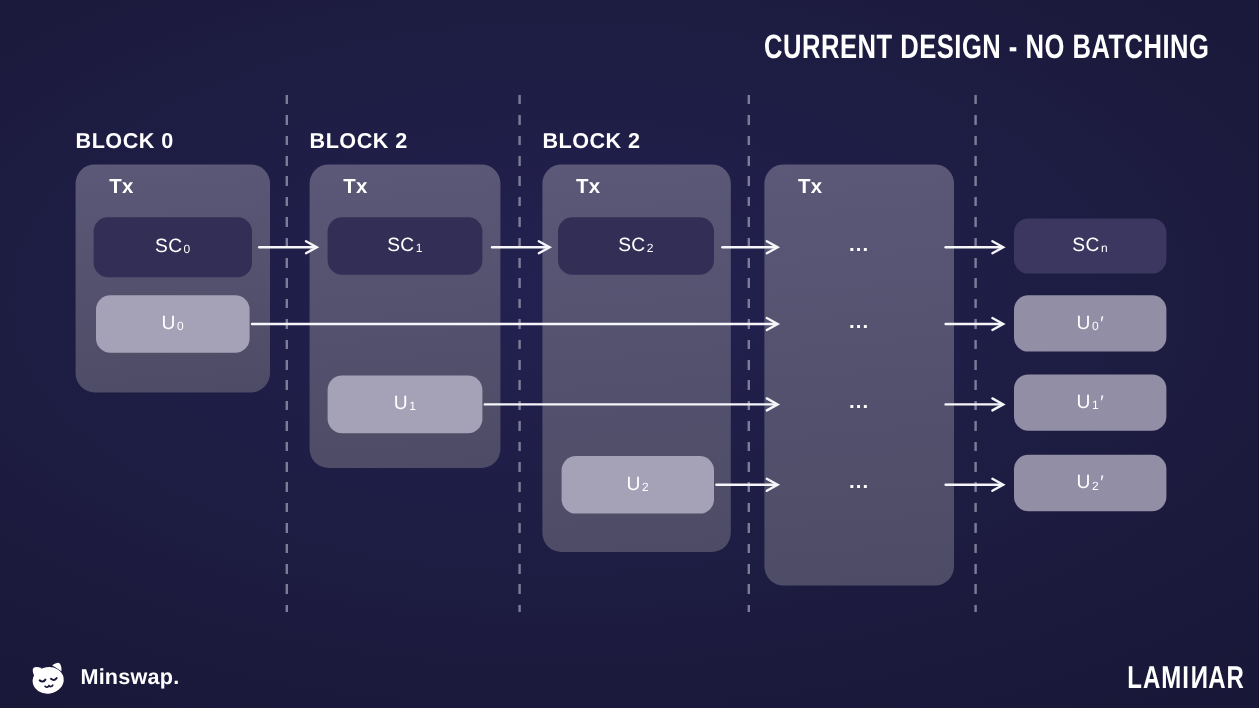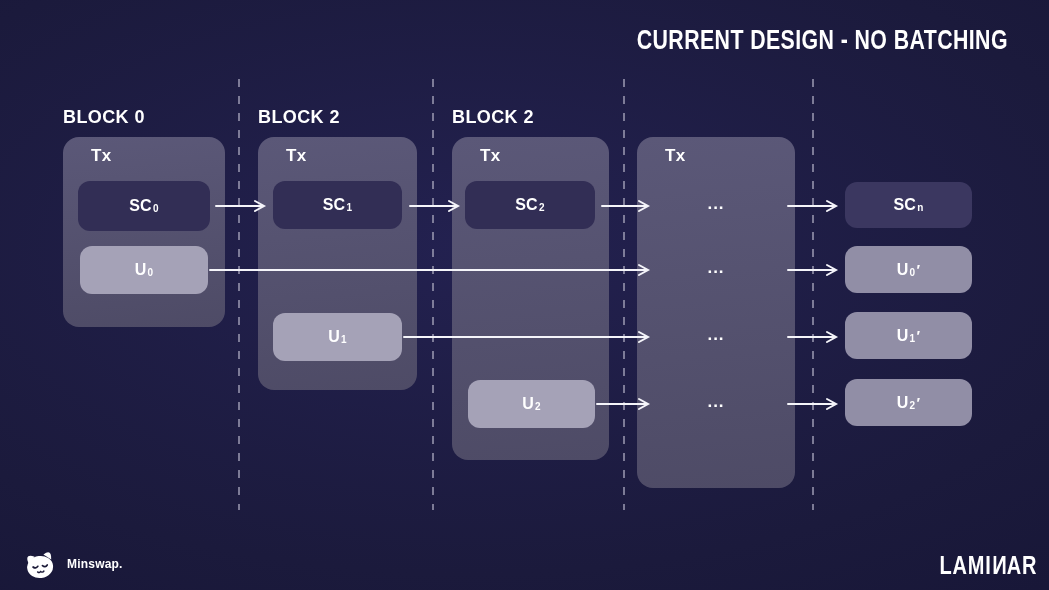--- a/index.html
+++ b/index.html
@@ -36,37 +36,37 @@
   .container{
     position:absolute;border-radius:16px;
     background:linear-gradient(175deg, var(--container-top) 0%, var(--container-bottom) 100%);
   }
   .tx{
     position:absolute;top:9px;left:0;width:100%;text-align:left;
     font-size:17px;font-weight:bold;letter-spacing:.3px;margin-left:28px;
   }
   .node{
     position:absolute;border-radius:12px;display:flex;align-items:center;justify-content:center;
-    font-size:16px;font-weight:bold;letter-spacing:.3px;text-align:center;
+    font-size:16px;font-weight:normal;letter-spacing:.3px;text-align:center;
   }
   .node sub{font-size:10px;line-height:0;position:relative;bottom:-3px;margin-left:1px;}
   .node .prime{font-size:15px;margin-left:1px;}
   .sc{background:var(--sc-fill);}
   .scn{background:var(--scn-fill);}
   .u{background:var(--u-fill);}
   .uprime{background:var(--uprime-fill);}
   .dots-row{
     position:absolute;left:0;width:100%;height:22px;text-align:center;
     font-size:17px;font-weight:bold;letter-spacing:1px;line-height:18px;
   }
   
   svg.flows{position:absolute;inset:0;pointer-events:none;}
   
   .minswap{position:absolute;left:22px;top:548px;display:flex;align-items:center;gap:9px;}
-  .minswap-text{font-size:12px;font-weight:bold;letter-spacing:.2px;}
+  .minswap-text{font-size:18px;font-weight:bold;letter-spacing:.2px;}
   .laminar{
     position:absolute;right:12px;top:551px;font-size:25px;font-weight:bold;
     letter-spacing:1px;transform:scale(.8,1.05);transform-origin:right center;white-space:nowrap;
   }
   .laminar .flip{display:inline-block;transform:scaleX(-1);}
 </style>
 </head>
 <body>
 
 <div class="canvas">

